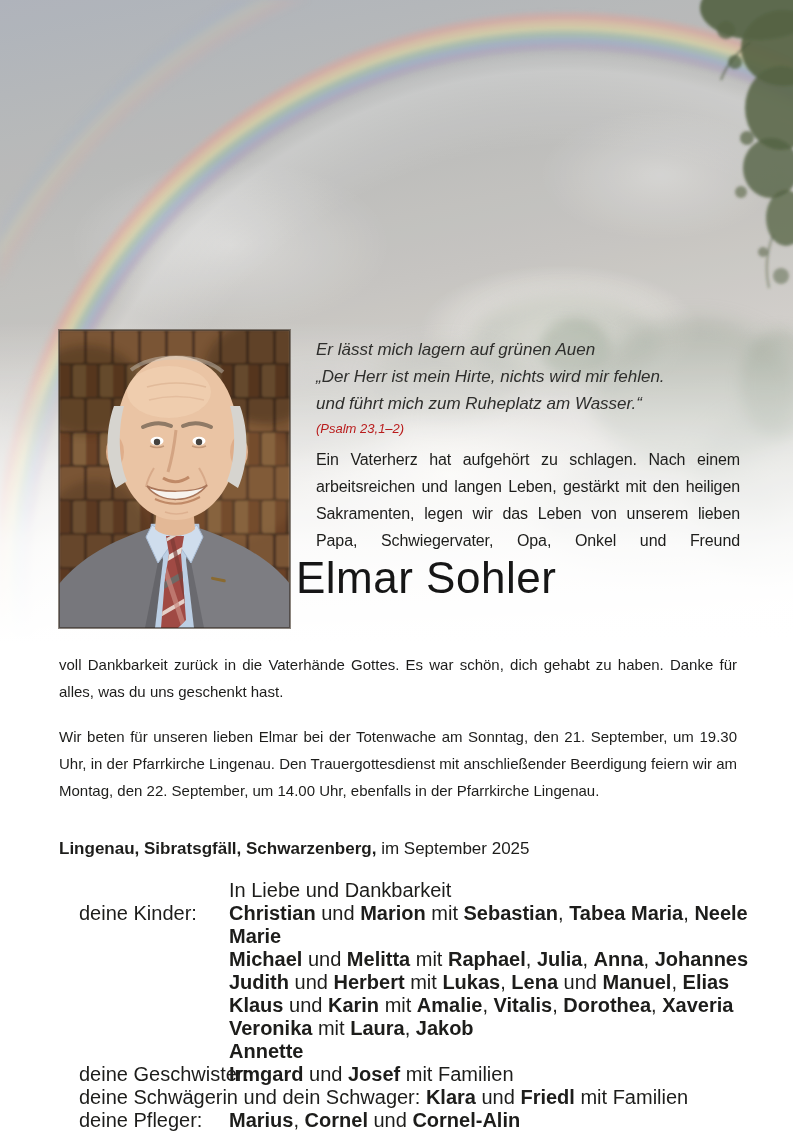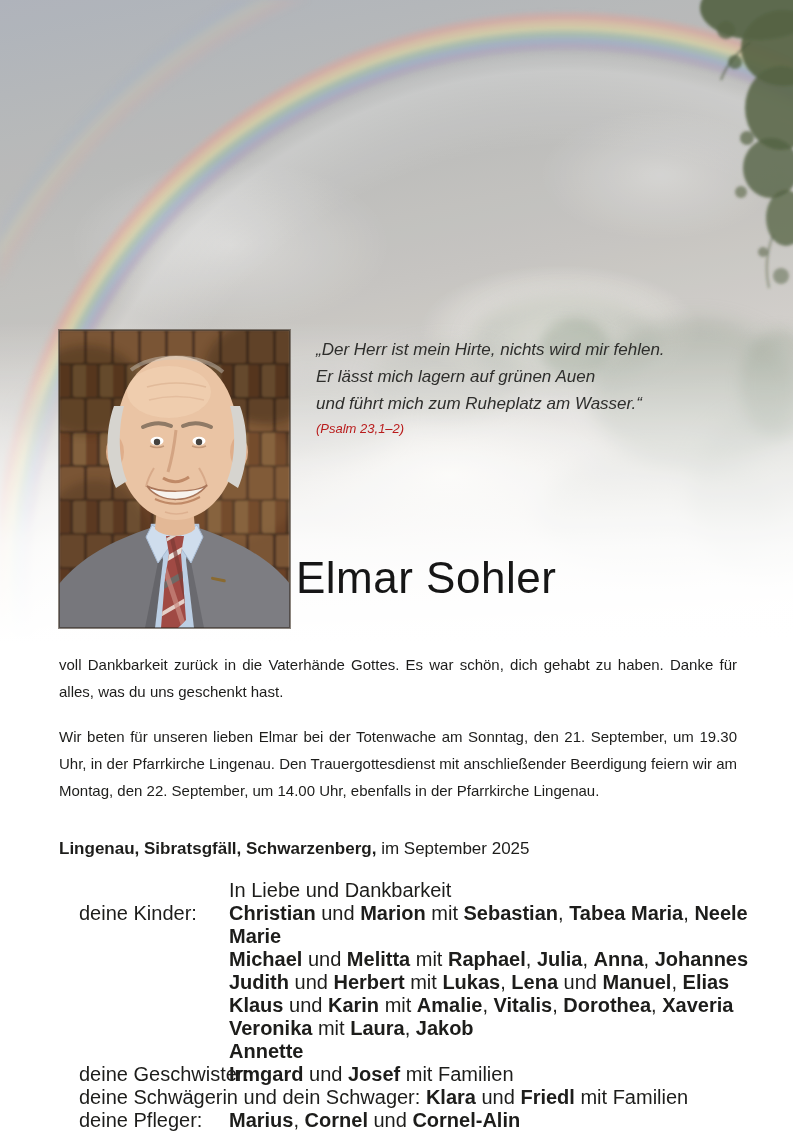--- a/index.html
+++ b/index.html
@@ -207,26 +207,27 @@
         <path d="M140,138 C145,146 147,152 148,157" stroke="#d3a483" stroke-width="2" fill="none" opacity=".8"></path>
         <path d="M88,156 C100,174 134,174 148,155 C137,163 99,163 88,156 Z" fill="#f7f3ee" stroke="#a9765a" stroke-width="1.5"></path>
         <path d="M96,169 C111,176 126,175 141,167" stroke="#c08a67" stroke-width="2" fill="none"></path>
         <path d="M106,182 Q117,186 129,182" stroke="#d3a483" stroke-width="1.5" fill="none" opacity=".6"></path>
       </g>
       <rect x="0.5" y="0.5" width="230" height="297" fill="none" stroke="rgba(40,30,20,.5)" stroke-width="1"></rect>
     </svg>
   </div>
 
   <div class="psalm">
+    <div class="line">Er lässt mich lagern auf grünen Auen</div>
     <div class="line">„Der Herr ist mein Hirte, nichts wird mir fehlen.</div>
-    <div class="line">Er lässt mich lagern auf grünen Auen</div>
     <div class="line">und führt mich zum Ruheplatz am Wasser.“</div>
     <div class="psalm-source">(Psalm 23,1–2)</div>
   </div>
 
+  <div class="intro">Ein Vaterherz hat aufgehört zu schlagen. Nach einem arbeitsreichen und langen Leben, gestärkt mit den heiligen Sakramenten, legen wir das Leben von unserem lieben Papa, Schwiegervater, Opa, Onkel und Freund</div>
 
   <div class="name">Elmar Sohler</div>
 
   <div class="para p-continuation">voll Dankbarkeit zurück in die Vaterhände Gottes. Es war schön, dich gehabt zu haben. Danke für alles, was du uns geschenkt hast.</div>
   <div class="para p-service">Wir beten für unseren lieben Elmar bei der Totenwache am Sonntag, den 21. September, um 19.30 Uhr, in der Pfarrkirche Lingenau. Den Trauergottesdienst mit anschließender Beerdigung feiern wir am Montag, den 22. September, um 14.00 Uhr, ebenfalls in der Pfarrkirche Lingenau.</div>
 
   <div class="dateline">
     <span class="bold">Lingenau, Sibratsgfäll, Schwarzenberg,</span><span> im September 2025</span>
   </div>
 

